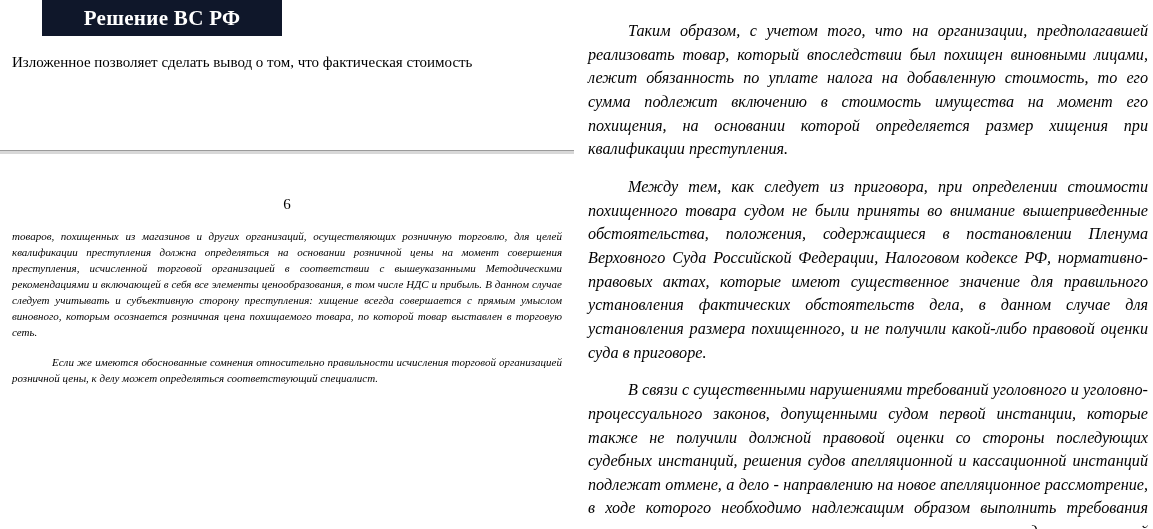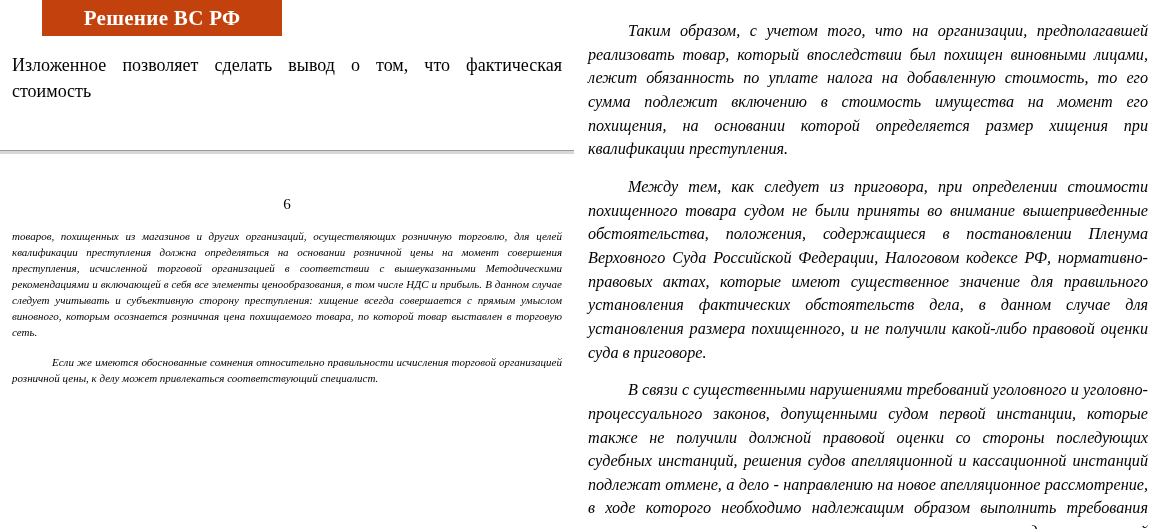--- a/index.html
+++ b/index.html
@@ -19,21 +19,21 @@
     position: relative;
     width: 1153px;
     height: 529px;
   }
   .badge {
     position: absolute;
     left: 42px;
     top: 0px;
     width: 240px;
     height: 36px;
-    background: #c2410c;
+    background: #0f172a;
     color: #ffffff;
     font-family: "Liberation Serif", serif;
     font-size: 21px;
     font-weight: bold;
     display: flex;
     align-items: center;
     justify-content: center;
     letter-spacing: 0.3px;
   }
   .col-left {
@@ -48,21 +48,21 @@
     left: 578px;
     top: 0px;
     width: 575px;
     height: 529px;
   }
   .left-top-text {
     position: absolute;
     left: 12px;
     top: 52px;
     width: 550px;
-    font-size: 18px;
+    font-size: 15px;
     line-height: 1.45;
     text-align: justify;
     text-align-last: left;
   }
   .divider {
     position: absolute;
     left: 0px;
     top: 150px;
     width: 574px;
     height: 4px;
@@ -116,21 +116,21 @@
     <div class="badge">Решение ВС РФ</div>
 
     <div class="left-top-text">Изложенное позволяет сделать вывод о том, что фактическая стоимость</div>
 
     <div class="divider"></div>
 
     <div class="page-number">6</div>
 
     <div class="left-body">
       <p class="para noindent">товаров, похищенных из магазинов и других организаций, осуществляющих розничную торговлю, для целей квалификации преступления должна определяться на основании розничной цены на момент совершения преступления, исчисленной торговой организацией в соответствии с вышеуказанными Методическими рекомендациями и включающей в себя все элементы ценообразования, в том числе НДС и прибыль. В данном случае следует учитывать и субъективную сторону преступления: хищение всегда совершается с прямым умыслом виновного, которым осознается розничная цена похищаемого товара, по которой товар выставлен в торговую сеть.</p>
-      <p class="para">Если же имеются обоснованные сомнения относительно правильности исчисления торговой организацией розничной цены, к делу может привлекаться соответствующий специалист.</p>
+      <p class="para">Если же имеются обоснованные сомнения относительно правильности исчисления торговой организацией розничной цены, к делу может определяться соответствующий специалист.</p>
     </div>
 
   </div>
 
   <div class="col-right">
     <div class="right-body">
       <p class="para">Таким образом, с учетом того, что на организации, предполагавшей реализовать товар, который впоследствии был похищен виновными лицами, лежит обязанность по уплате налога на добавленную стоимость, то его сумма подлежит включению в стоимость имущества на момент его похищения, на основании которой определяется размер хищения при квалификации преступления.</p>
       <p class="para">Между тем, как следует из приговора, при определении стоимости похищенного товара судом не были приняты во внимание вышеприведенные обстоятельства, положения, содержащиеся в постановлении Пленума Верховного Суда Российской Федерации, Налоговом кодексе РФ, нормативно-правовых актах, которые имеют существенное значение для правильного установления фактических обстоятельств дела, в данном случае для установления размера похищенного, и не получили какой-либо правовой оценки суда в приговоре.</p>
       <p class="para">В связи с существенными нарушениями требований уголовного и уголовно-процессуального законов, допущенными судом первой инстанции, которые также не получили должной правовой оценки со стороны последующих судебных инстанций, решения судов апелляционной и кассационной инстанций подлежат отмене, а дело - направлению на новое апелляционное рассмотрение, в ходе которого необходимо надлежащим образом выполнить требования уголовного и уголовно-процессуального закона, при этом суд апелляционной инстанции вправе устранить допущенные нарушения уголовного закона и принять объективное и справедливое решение по делу.</p>
     </div>

